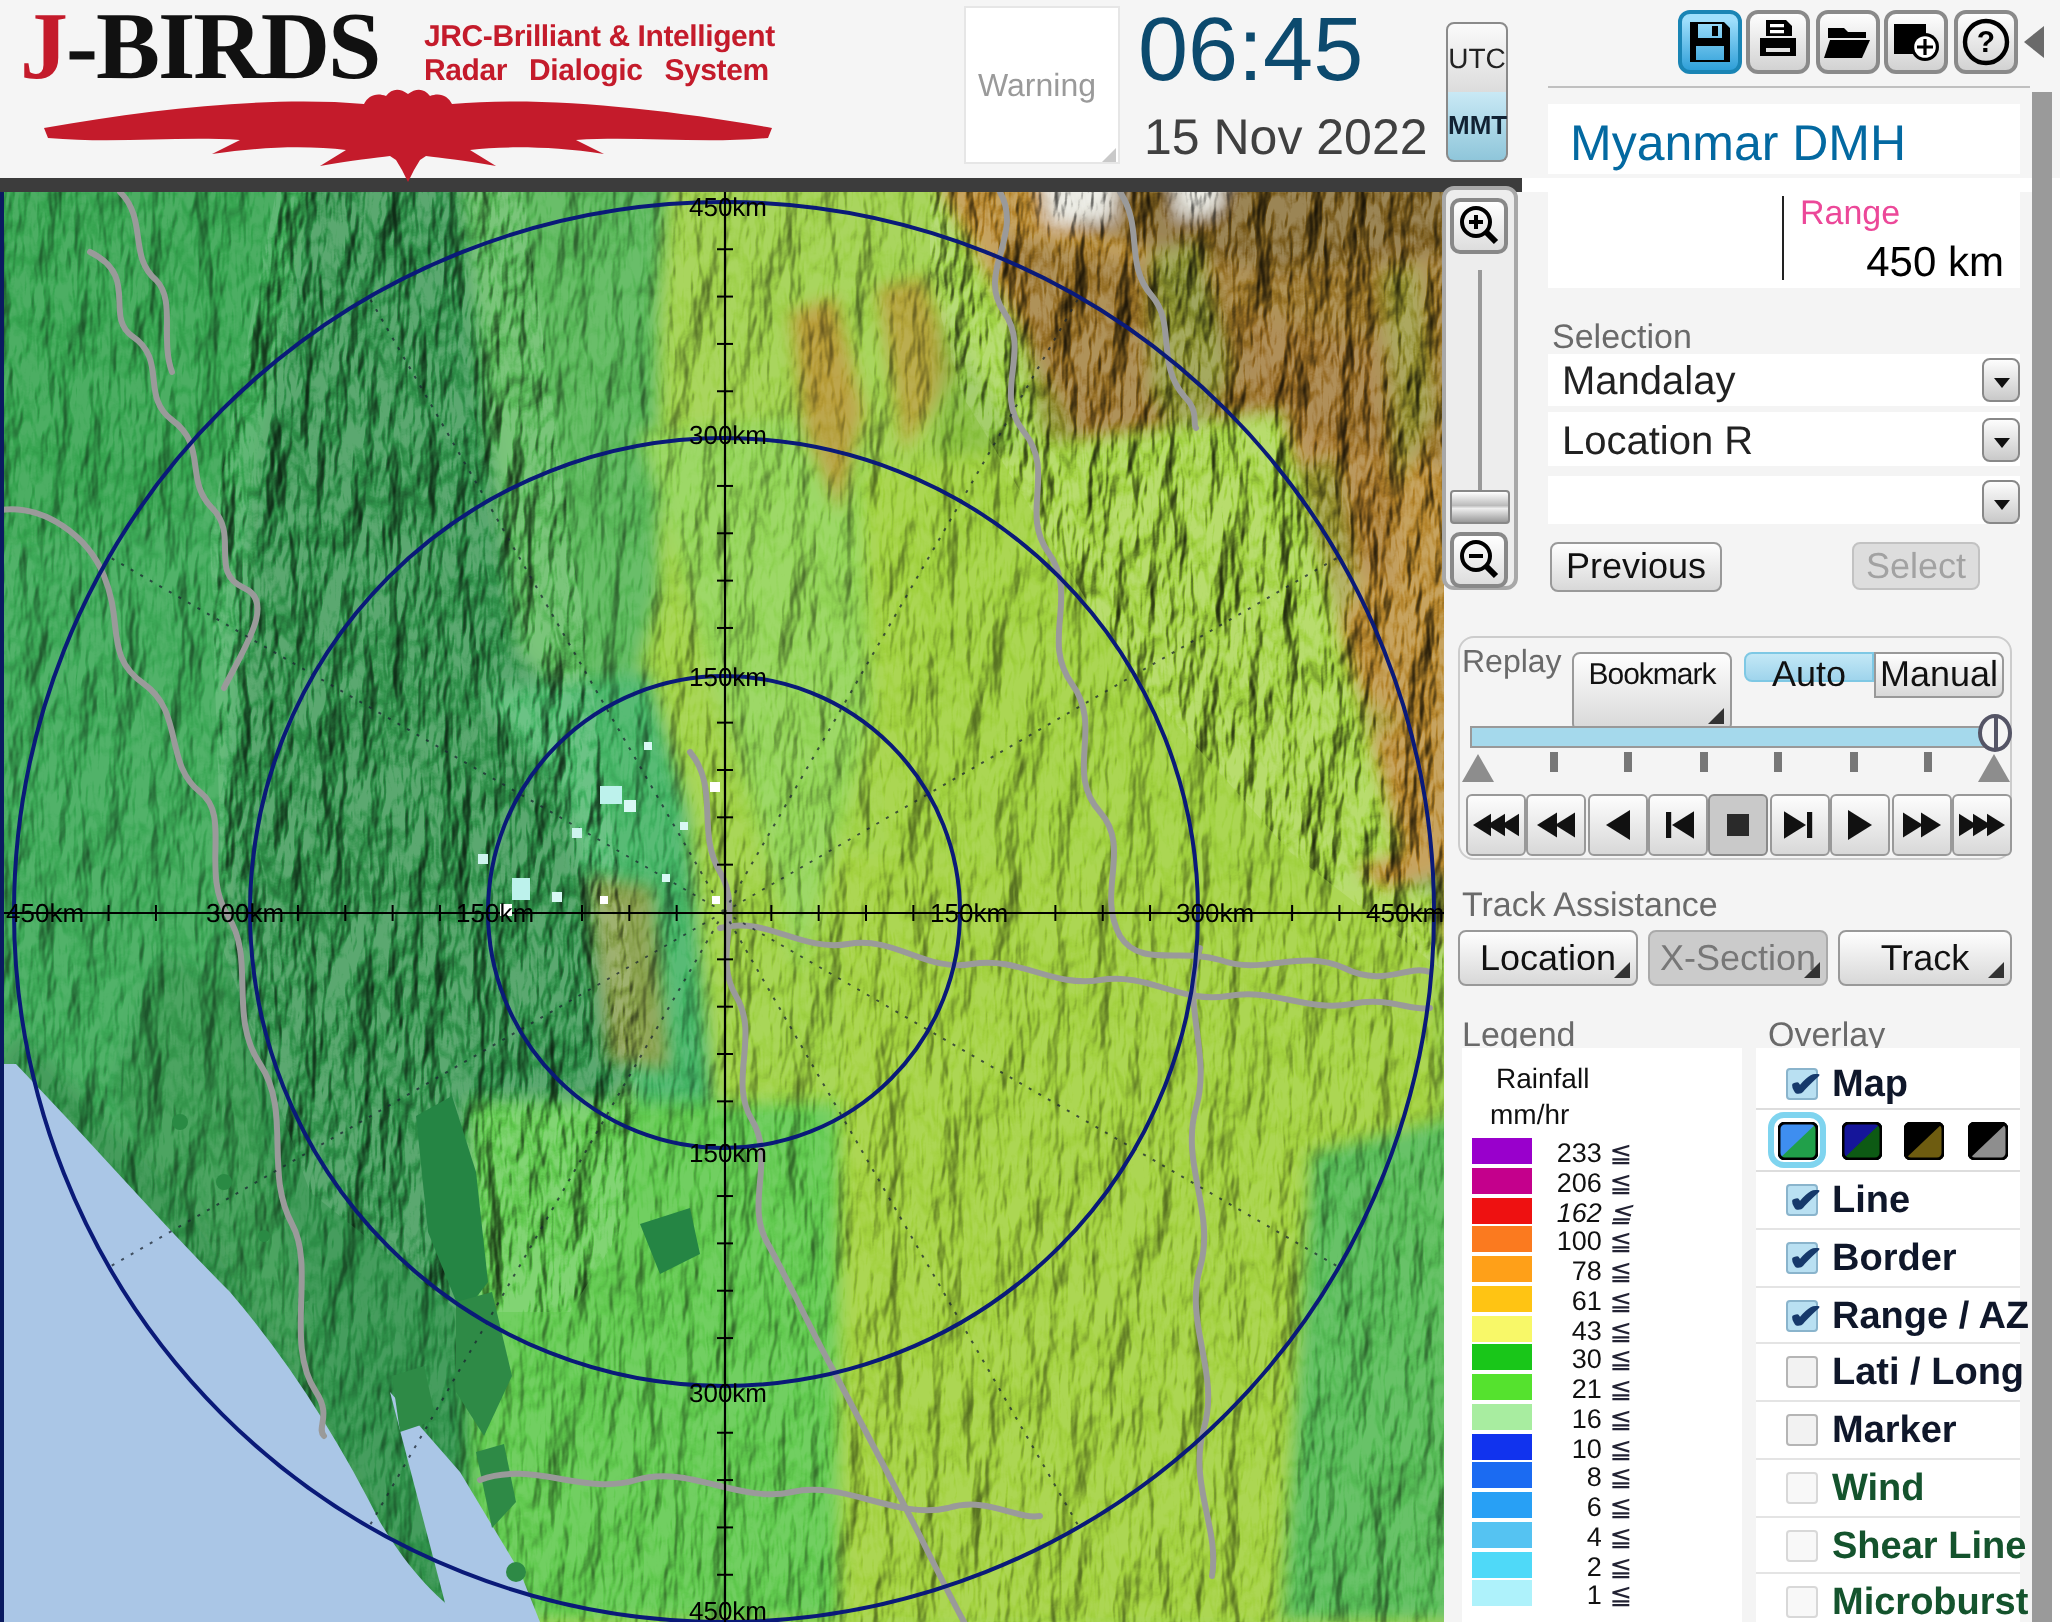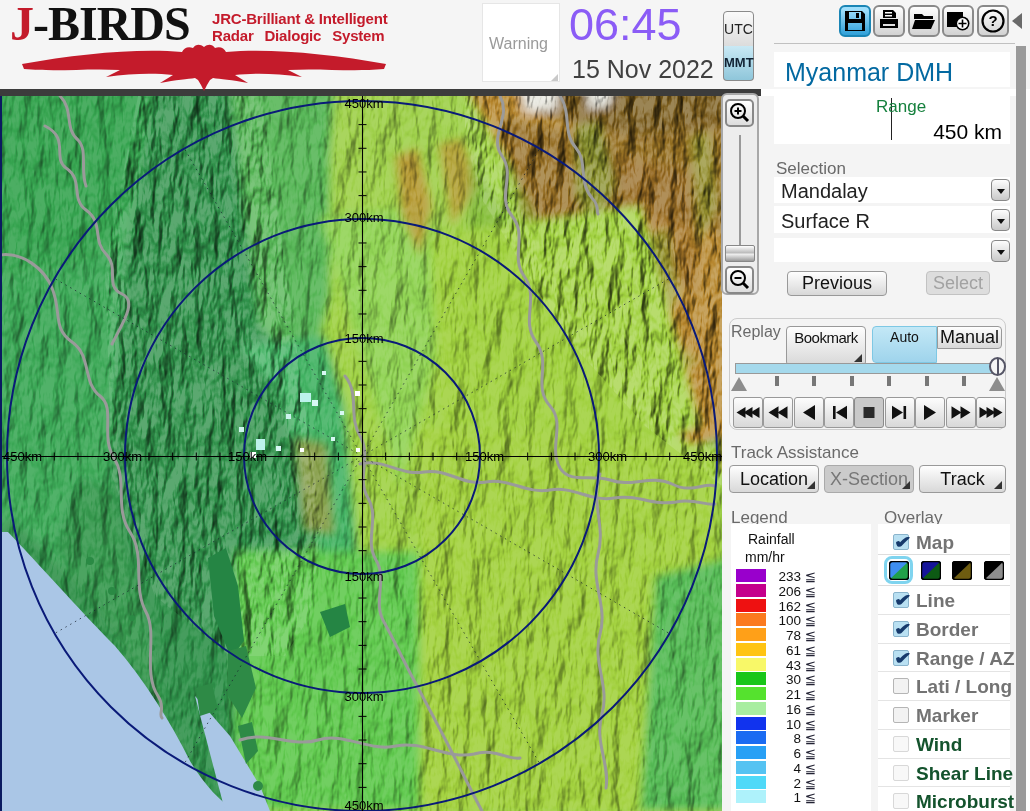--- a/index.html
+++ b/index.html
@@ -6,70 +6,70 @@
 body{width:1030px;height:811px;overflow:hidden;background:#fff;font-family:"Liberation Sans",sans-serif;position:relative;}
 .abs{position:absolute;}
 #header{left:0;top:0;width:1030px;height:89px;background:#f5f5f5;}
 #hdrdark{left:0;top:89px;width:761px;height:7px;background:#3c3c3c;}
 #logoJ{left:10px;top:-4px;font-family:"Liberation Serif",serif;font-weight:bold;font-size:48px;color:#111;letter-spacing:-1px;white-space:nowrap;}
 #logoJ .j{color:#c41b2b;}
 #tag1{left:212px;top:10px;font-size:15px;font-weight:bold;color:#c41b2b;white-space:nowrap;letter-spacing:-0.2px;}
 #tag2{left:212px;top:27px;font-size:15px;font-weight:bold;color:#c41b2b;white-space:nowrap;word-spacing:7px;letter-spacing:-0.2px;}
 #warnbox{left:482px;top:3px;width:78px;height:79px;background:#fff;border:1px solid #e6e6e6;box-sizing:border-box;}
 #warntx{left:489px;top:35px;font-size:16px;color:#9a9a9a;}
-#time{left:569px;top:-1px;font-size:45px;color:#8b5cf6;letter-spacing:0px;}
+#time{left:569px;top:-1px;font-size:45px;color:#0c4a6e;letter-spacing:0px;}
 #date{left:572px;top:55px;font-size:25px;color:#404040;}
 .tzbtn{left:723px;width:31px;box-sizing:border-box;border:1px solid #8a8a8a;text-align:center;}
 #utc{top:11px;height:36px;border-radius:4px 4px 0 0;background:linear-gradient(#fafafa,#dcdcdc);font-size:14px;color:#222;line-height:34px;}
 #mmt{top:46px;height:35px;border-radius:0 0 4px 4px;background:linear-gradient(#c9e9f5,#8fc6da);font-size:13px;font-weight:bold;color:#123;line-height:33px;border-top:none;}
 .tbtn{top:5px;width:32px;height:32px;box-sizing:border-box;border:2px solid #8a8a8a;border-radius:6px;background:linear-gradient(#fefefe,#d2d2d2);}
 #tb1{left:839px;background:linear-gradient(#9fdffc 10%,#2f9fd8);border-color:#1a85b5;}
 #rtri{left:1012px;top:13px;width:0;height:0;border-top:8px solid transparent;border-bottom:8px solid transparent;border-right:10px solid #6a6a6a;}
 #sep1{left:774px;top:43px;width:241px;height:1px;background:#c0c0c0;}
 #graybar{left:1016px;top:46px;width:10px;height:765px;background:#9a9a9a;}
 #panelbg{left:722px;top:96px;width:294px;height:715px;background:#f4f4f4;}
 
 .wbox{background:#fff;}
 #namebox{left:774px;top:52px;width:236px;height:35px;}
 #nametx{left:785px;top:58px;font-size:25px;color:#0369a1;}
 #rangebox{left:774px;top:94px;width:236px;height:50px;}
 #rvline{left:891px;top:98px;width:1px;height:42px;background:#222;}
-#rangelab{left:876px;top:97px;font-size:17px;color:#15803d;}
+#rangelab{left:900px;top:97px;font-size:17px;color:#ec4899;}
 #rangeval{left:860px;top:120px;width:142px;font-size:21px;color:#000;text-align:right;}
 #sellab{left:776px;top:159px;font-size:17px;color:#6a6a6a;}
 .combo{left:774px;width:236px;}
 .cbtn{left:991px;width:19px;height:22px;box-sizing:border-box;border:1px solid #888;border-radius:4px;background:linear-gradient(#fdfdfd,#c9c9c9);}
 .cbtn:after{content:"";position:absolute;left:5px;top:9px;border-left:4px solid transparent;border-right:4px solid transparent;border-top:5px solid #111;}
 .ctext{font-size:20px;color:#222;}
 .pbtn{box-sizing:border-box;border:1px solid #999;border-radius:4px;background:linear-gradient(#fefefe,#d8d8d8);text-align:center;color:#111;}
-#prevbtn{left:775px;top:271px;width:100px;height:25px;font-size:18px;line-height:23px;margin-left:12px;}
+#prevbtn{left:775px;top:271px;width:86px;height:25px;font-size:18px;line-height:23px;}
 #selbtn{left:926px;top:271px;width:64px;height:24px;font-size:18px;line-height:22px;background:#ddd;border-color:#c2c2c2;color:#a2a2a2;}
 #replaybox{left:729px;top:318px;width:277px;height:112px;box-sizing:border-box;border:1px solid #ccc;border-radius:8px;}
 #replaylab{left:731px;top:323px;font-size:16px;color:#6a6a6a;}
 #bookbtn{left:786px;top:326px;width:80px;height:40px;font-size:15px;line-height:22px;letter-spacing:-0.5px;}
-#autobtn{left:872px;top:326px;width:65px;height:37px;font-size:14px;line-height:21px;background:linear-gradient(#c3e8f6,#9fd4ec);border-color:#7ec8e4;border-radius:4px 0 0 4px;}
+#autobtn{left:872px;top:326px;width:65px;height:15px;font-size:18px;line-height:21px;background:linear-gradient(#c3e8f6,#9fd4ec);border-color:#7ec8e4;border-radius:4px 0 0 4px;}
 #manbtn{left:937px;top:326px;width:65px;height:23px;font-size:18px;line-height:21px;border-radius:0 4px 4px 0;}
 #sltrack{left:735px;top:363px;width:262px;height:11px;box-sizing:border-box;background:#a5d9ec;border:1px solid #999;}
 #slhandle{left:989px;top:357px;width:17px;height:19px;box-sizing:border-box;border:2px solid #556;border-radius:50%;background:#f5f5f5;}
 #slhline{left:997px;top:358px;width:2px;height:17px;background:#556;}
 .tick{top:376px;width:4px;height:10px;background:#777;}
 .endtri{top:377px;width:0;height:0;border-left:8px solid transparent;border-right:8px solid transparent;border-bottom:14px solid #8d8d8d;}
 .pb{top:397px;width:30px;height:31px;box-sizing:border-box;border:1px solid #999;border-radius:3px;background:linear-gradient(#fdfdfd,#d8d8d8);}
 #dalab{left:731px;top:443px;font-size:17px;color:#6a6a6a;}
 .dabtn{top:465px;height:28px;font-size:18px;line-height:26px;}
 #dab1{left:729px;width:90px;}
 #dab2{left:824px;width:90px;background:#cbcbcb;border-color:#aaa;color:#777;}
 #dab3{left:919px;width:87px;}
 #leglab{left:731px;top:508px;font-size:17px;color:#6a6a6a;}
 #rainlab{left:748px;top:531px;font-size:14px;color:#111;}
 #mmlab{left:745px;top:549px;font-size:14px;color:#111;}
 .sw{left:736px;width:30px;height:13px;}
 .swn{width:72px;text-align:right;font-size:13.5px;color:#111;}
 #ovlab{left:884px;top:508px;font-size:17px;color:#6a6a6a;}
-.ovrow{font-size:19px;font-weight:bold;color:#737373;white-space:nowrap;}
+.ovrow{font-size:19px;font-weight:bold;color:#0f172a;white-space:nowrap;}
 .ovrow.dis{color:#14532d;font-weight:bold;}
 .cb{width:16px;height:16px;box-sizing:border-box;border:1px solid #8ab4cc;border-radius:2px;background:#b9e0f2;}
 .cb.un{background:#f2f2f2;border-color:#b5b5b5;}
 .cb.dis{background:#f8f8f8;border-color:#d8d8d8;}
 .cbchk{position:absolute;left:0px;top:-3px;font-size:17px;font-weight:bold;color:#16396b;transform:scaleX(1.25);transform-origin:left;}
 .ovsep{left:878px;width:132px;height:1px;background:#e4e4e4;}
 .corner{position:absolute;right:3px;bottom:3px;width:0;height:0;border-left:8px solid transparent;border-bottom:8px solid #333;}
 </style>
 </head>
 <body>
@@ -319,21 +319,21 @@
 <div id="nametx" class="abs">Myanmar DMH</div>
 <div id="rangebox" class="abs wbox"></div>
 <div id="rvline" class="abs"></div>
 <div id="rangelab" class="abs">Range</div>
 <div id="rangeval" class="abs">450 km</div>
 <div id="sellab" class="abs">Selection</div>
 <div class="abs combo wbox" style="top:177px;height:26px;"></div>
 <div class="abs ctext" style="left:781px;top:180px;">Mandalay</div>
 <div class="abs cbtn" style="top:179px;"></div>
 <div class="abs combo wbox" style="top:206px;height:27px;"></div>
-<div class="abs ctext" style="left:781px;top:210px;">Surface R</div>
+<div class="abs ctext" style="left:781px;top:210px;">Location R</div>
 <div class="abs cbtn" style="top:209px;"></div>
 <div class="abs combo wbox" style="top:238px;height:24px;"></div>
 <div class="abs cbtn" style="top:240px;"></div>
 <div id="prevbtn" class="abs pbtn">Previous</div>
 <div id="selbtn" class="abs pbtn">Select</div>
 
 <div id="replaybox" class="abs"></div>
 <div id="replaylab" class="abs">Replay</div>
 <div id="bookbtn" class="abs pbtn">Bookmark<div class="corner"></div></div>
 <div id="autobtn" class="abs pbtn">Auto</div>
@@ -395,21 +395,21 @@
 <div id="leglab" class="abs">Legend</div>
 <div class="abs wbox" style="left:731px;top:524px;width:140px;height:287px;"></div>
 <div id="rainlab" class="abs">Rainfall</div>
 <div id="mmlab" class="abs">mm/hr</div>
 <div id="swatches" class="abs">
     <div class="abs sw" style="top:569.0px;background:#9900cc"></div>
     <div class="abs swn" style="left:744px;top:568.0px;">233 <span style="color:#223">≦</span></div>
     <div class="abs sw" style="top:583.8px;background:#c4008c"></div>
     <div class="abs swn" style="left:744px;top:582.8px;">206 <span style="color:#223">≦</span></div>
     <div class="abs sw" style="top:598.5px;background:#ee1111"></div>
-    <div class="abs swn" style="left:744px;top:597.5px;">162 <span style="color:#223">≦</span></div>
+    <div class="abs swn" style="left:744px;top:597.5px;font-style:italic;">162 <span style="color:#223">≦</span></div>
     <div class="abs sw" style="top:613.3px;background:#fb7a1f"></div>
     <div class="abs swn" style="left:744px;top:612.3px;">100 <span style="color:#223">≦</span></div>
     <div class="abs sw" style="top:628.0px;background:#ffa018"></div>
     <div class="abs swn" style="left:744px;top:627.0px;">78 <span style="color:#223">≦</span></div>
     <div class="abs sw" style="top:642.8px;background:#ffc413"></div>
     <div class="abs swn" style="left:744px;top:641.8px;">61 <span style="color:#223">≦</span></div>
     <div class="abs sw" style="top:657.5px;background:#f8f868"></div>
     <div class="abs swn" style="left:744px;top:656.5px;">43 <span style="color:#223">≦</span></div>
     <div class="abs sw" style="top:672.3px;background:#19c619"></div>
     <div class="abs swn" style="left:744px;top:671.3px;">30 <span style="color:#223">≦</span></div>

